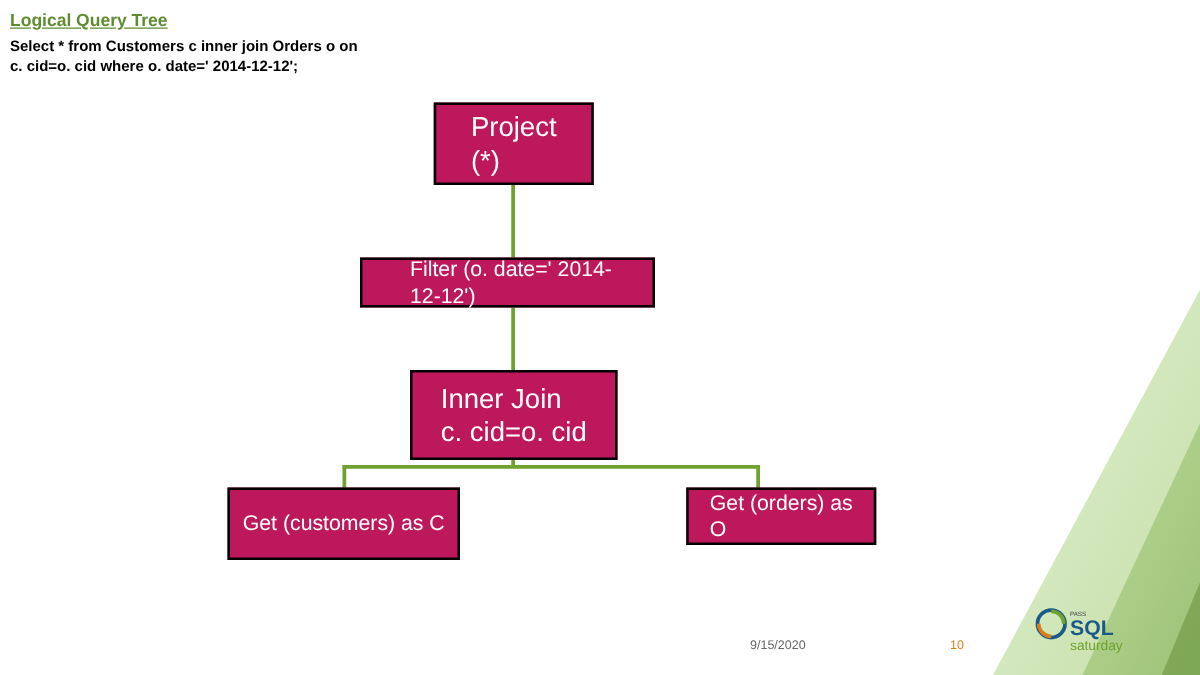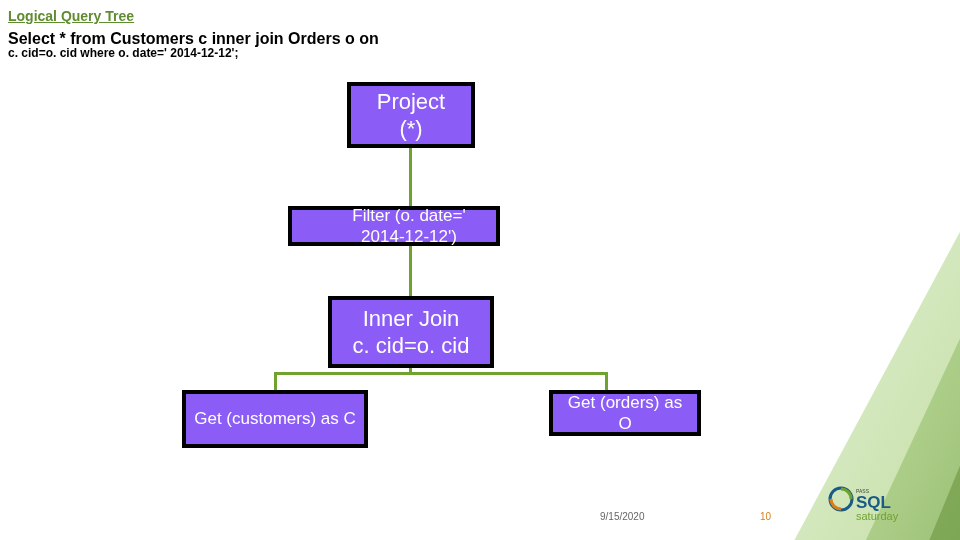--- a/index.html
+++ b/index.html
@@ -17,41 +17,41 @@
     left: 8px;
     font-size: 14px;
     font-weight: bold;
     color: #5e8c2f;
     text-decoration: underline;
   }
   .sql-line1 {
     position: absolute;
     top: 30px;
     left: 8px;
-    font-size: 16px;
+    font-size: 12px;
     font-weight: bold;
     color: #000;
   }
   .sql-line2 {
     position: absolute;
     top: 46px;
     left: 8px;
     font-size: 12px;
     font-weight: bold;
     color: #000;
   }
   .node {
     position: absolute;
-    background: #8b5cf6;
-    border: 4px solid #000000;
+    background: #be185d;
+    border: 2px solid #000000;
     color: #ffffff;
     display: flex;
     align-items: center;
     justify-content: center;
-    text-align: center;
+    text-align: left;
     font-size: 17px;
     line-height: 1.25;
     padding: 4px 8px;
   }
   .node.big { font-size: 22px; }
   .connector {
     position: absolute;
     background: #6fa22e;
   }
   .date-footer {
@@ -114,21 +114,21 @@
 
 <div class="connector" style="left:274px; top:372px; width:334px; height:3px;"></div>
 
 <div class="connector" style="left:274px; top:372px; width:3px; height:20px;"></div>
 
 <div class="connector" style="left:605px; top:372px; width:3px; height:20px;"></div>
 
 <div class="node big" style="left:347px; top:82px; width:128px; height:66px; white-space:pre-line;">Project
 (*)</div>
 
-<div class="node" style="left:288px; top:206px; width:212px; height:40px;padding-left:38px;">Filter (o. date=' 2014-12-12')</div>
+<div class="node" style="left:288px; top:206px; width:236px; height:40px;padding-left:38px;">Filter (o. date=' 2014-12-12')</div>
 
 <div class="node big" style="left:328px; top:296px; width:166px; height:72px; white-space:pre-line;">Inner Join
 c. cid=o. cid</div>
 
 <div class="node" style="left:182px; top:390px; width:186px; height:58px;">Get (customers) as C</div>
 
 <div class="node" style="left:530px; top:390px; width:152px; height:46px; white-space:pre-line;margin-left:19px;">Get (orders) as
 O</div>
 
 <div class="date-footer" style="left:600px;">9/15/2020</div>

